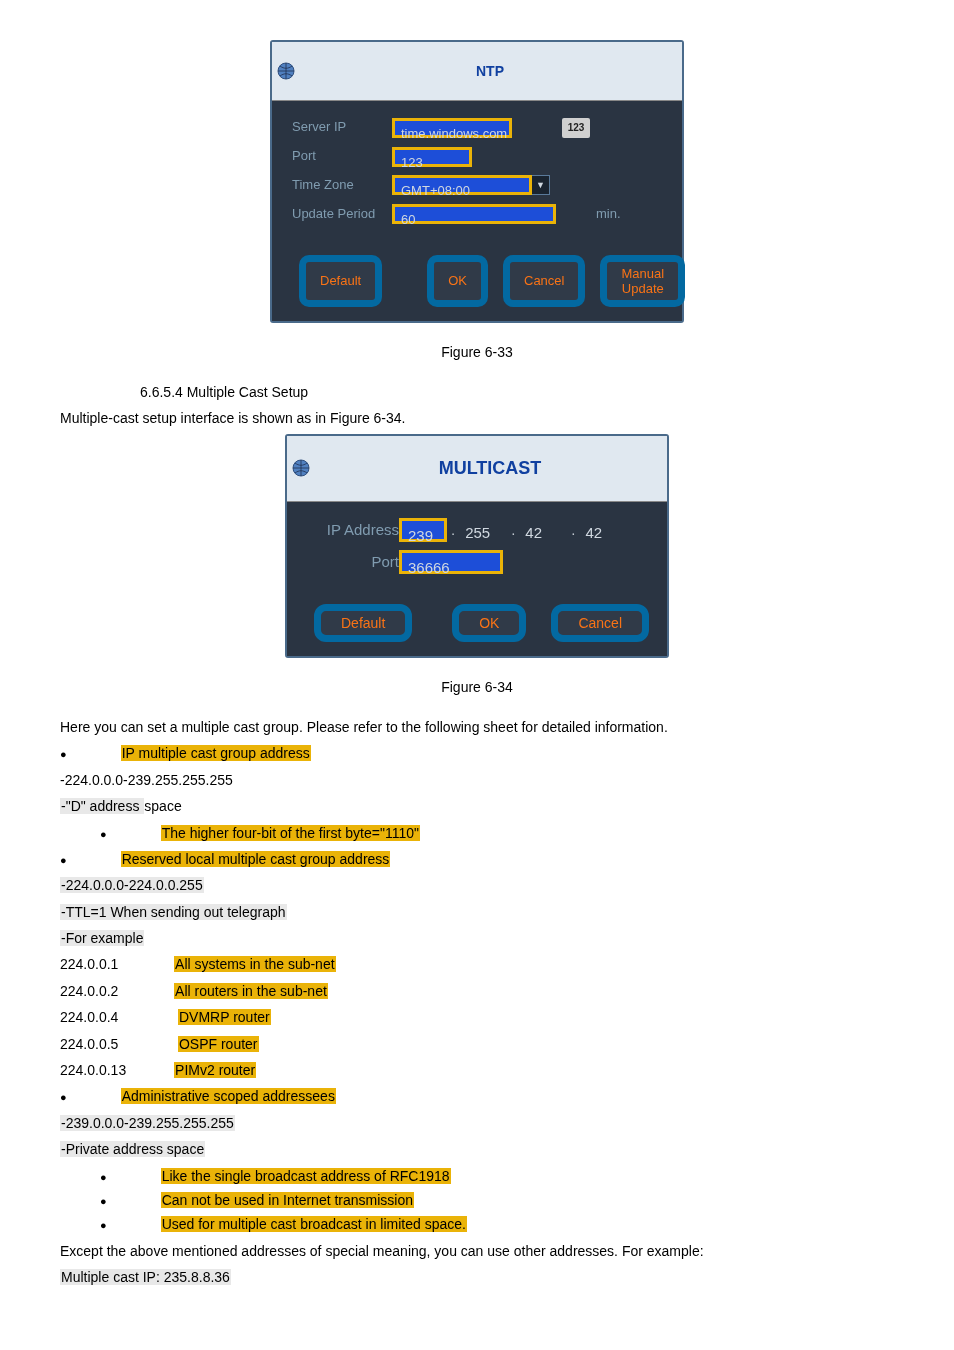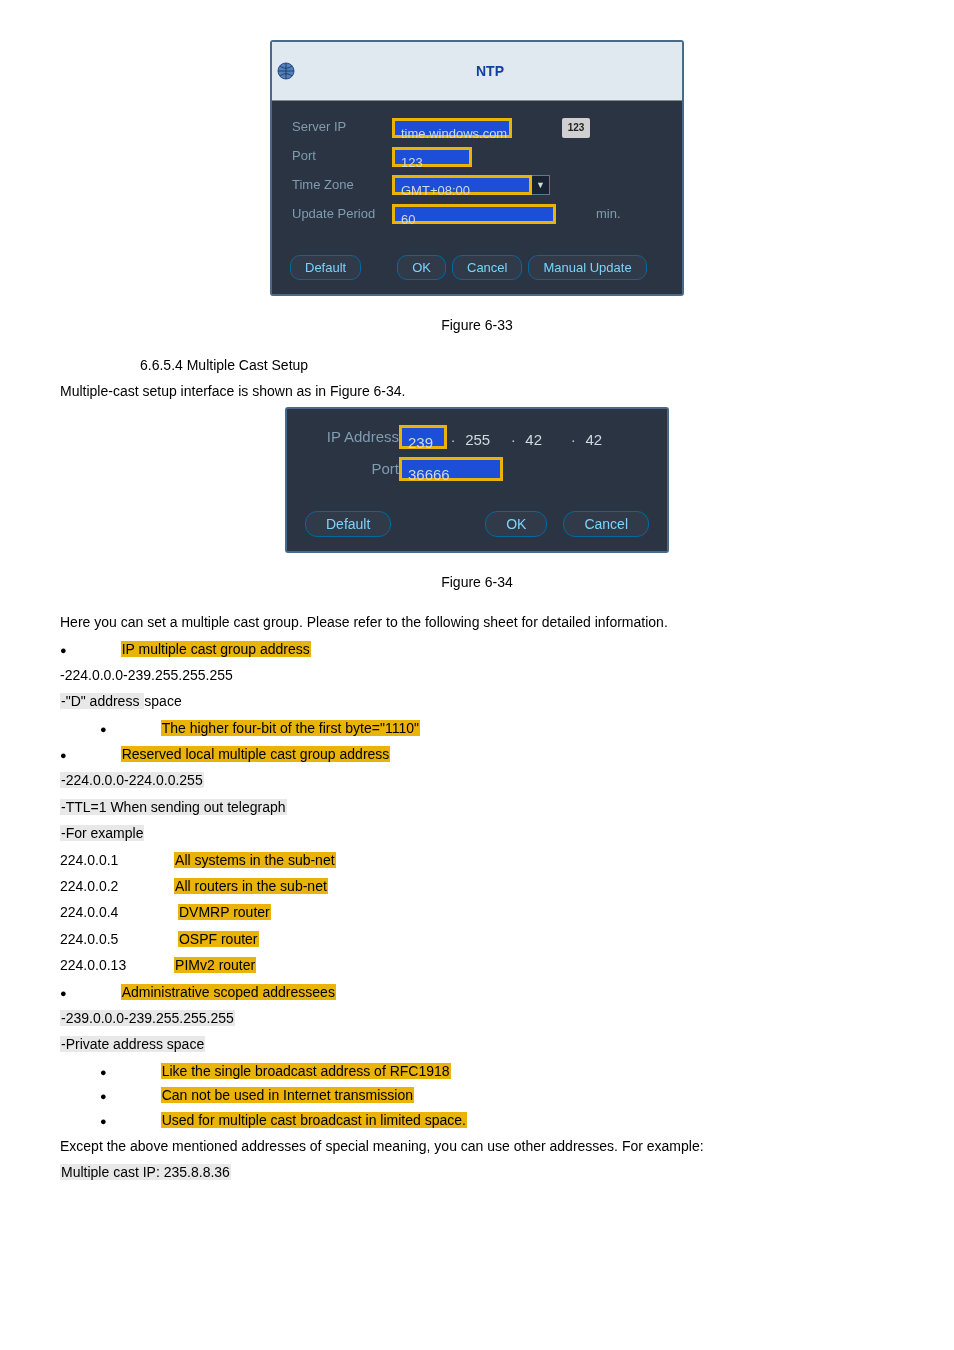--- a/index.html
+++ b/index.html
@@ -122,26 +122,27 @@
       margin: 0 4px;
       font-size: 15px;
     }
     .dialog-footer {
       display: flex;
       padding: 10px 18px 14px 18px;
       background: #2a3442;
     }
     .btn {
       background: #303a48;
-      border: 1px solid #0369a1;
-      color: #7dd3fc;
+      border: 7px solid #0369a1;
+      color: #f97316;
       padding: 4px 14px;
       font-size: 13px;
       border-radius: 10px;
       cursor: pointer;
+      margin-left: 9px;
     }
     .btn.mc {
       font-size: 14px;
       padding: 4px 20px;
       border-radius: 12px;
     }
     .footer-ntp { gap: 6px; justify-content: flex-start; }
     .footer-ntp .btn:first-child { margin-right: 30px; }
     .footer-mc { justify-content: space-between; }
     .footer-mc .btn-group { display: flex; gap: 16px; }
@@ -223,20 +224,29 @@
     <button class="btn">Manual Update</button>
   </div>
 </div>
 
 <p class="figure-caption">Figure 6-33</p>
 
 <p class="body-text"><span class="section-number">6.6.5.4 Multiple Cast Setup</span></p>
 <p class="body-text">Multiple-cast setup interface is shown as in Figure 6-34.</p>
 
 <div class="dialog dialog-multicast">
+  <div class="dialog-header">
+    <span class="dialog-icon">
+      <svg viewBox="0 0 20 20">
+          <circle cx="10" cy="10" r="8" fill="#5080c0" stroke="#305080"></circle>
+          <path d="M2 10h16M10 2v16M4 5c4 3 8 3 12 0M4 15c4-3 8-3 12 0" stroke="#203050" fill="none" stroke-width="0.8"></path>
+        </svg>
+    </span>
+    <span class="dialog-title mc">MULTICAST</span>
+  </div>
   <div class="dialog-body">
     <div class="form-row">
       <span class="form-label mc">IP Address</span>
       <span class="form-input mc input-mc-ip">239</span>
       <span class="ip-dot">.</span>
       <span class="form-input mc input-mc-ip" style="border:none;background:transparent">255</span>
       <span class="ip-dot">.</span>
       <span class="form-input mc input-mc-ip" style="border:none;background:transparent">42</span>
       <span class="ip-dot">.</span>
       <span class="form-input mc input-mc-ip" style="border:none;background:transparent">42</span>

